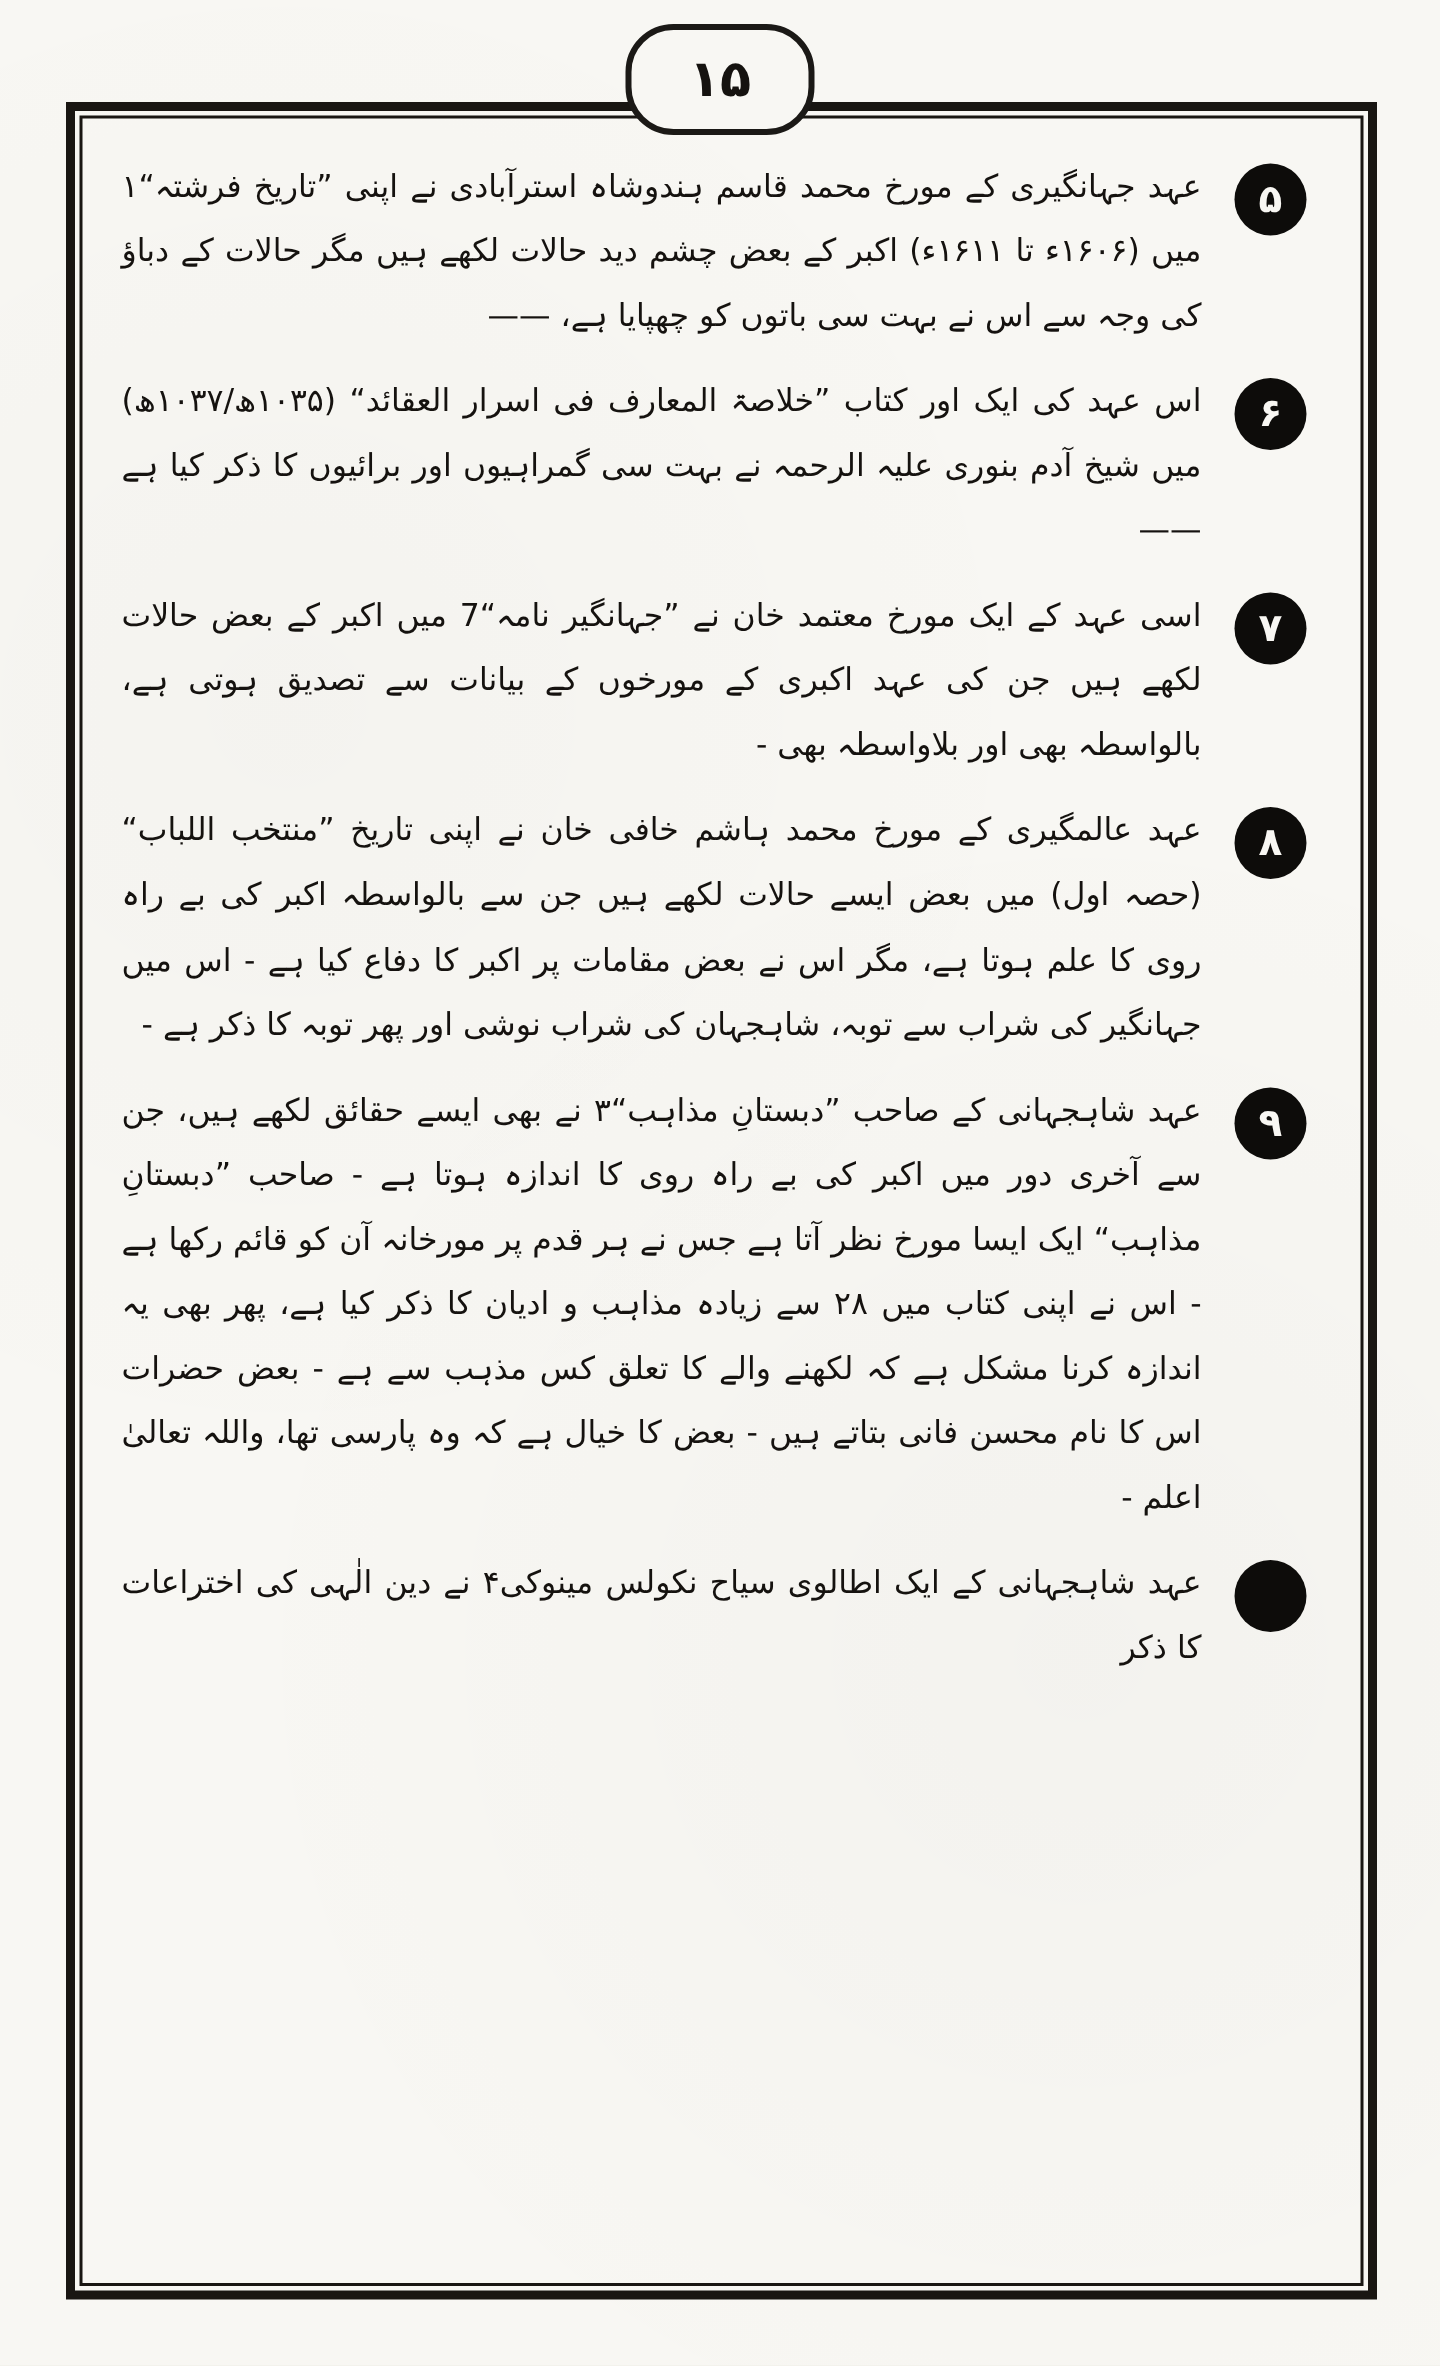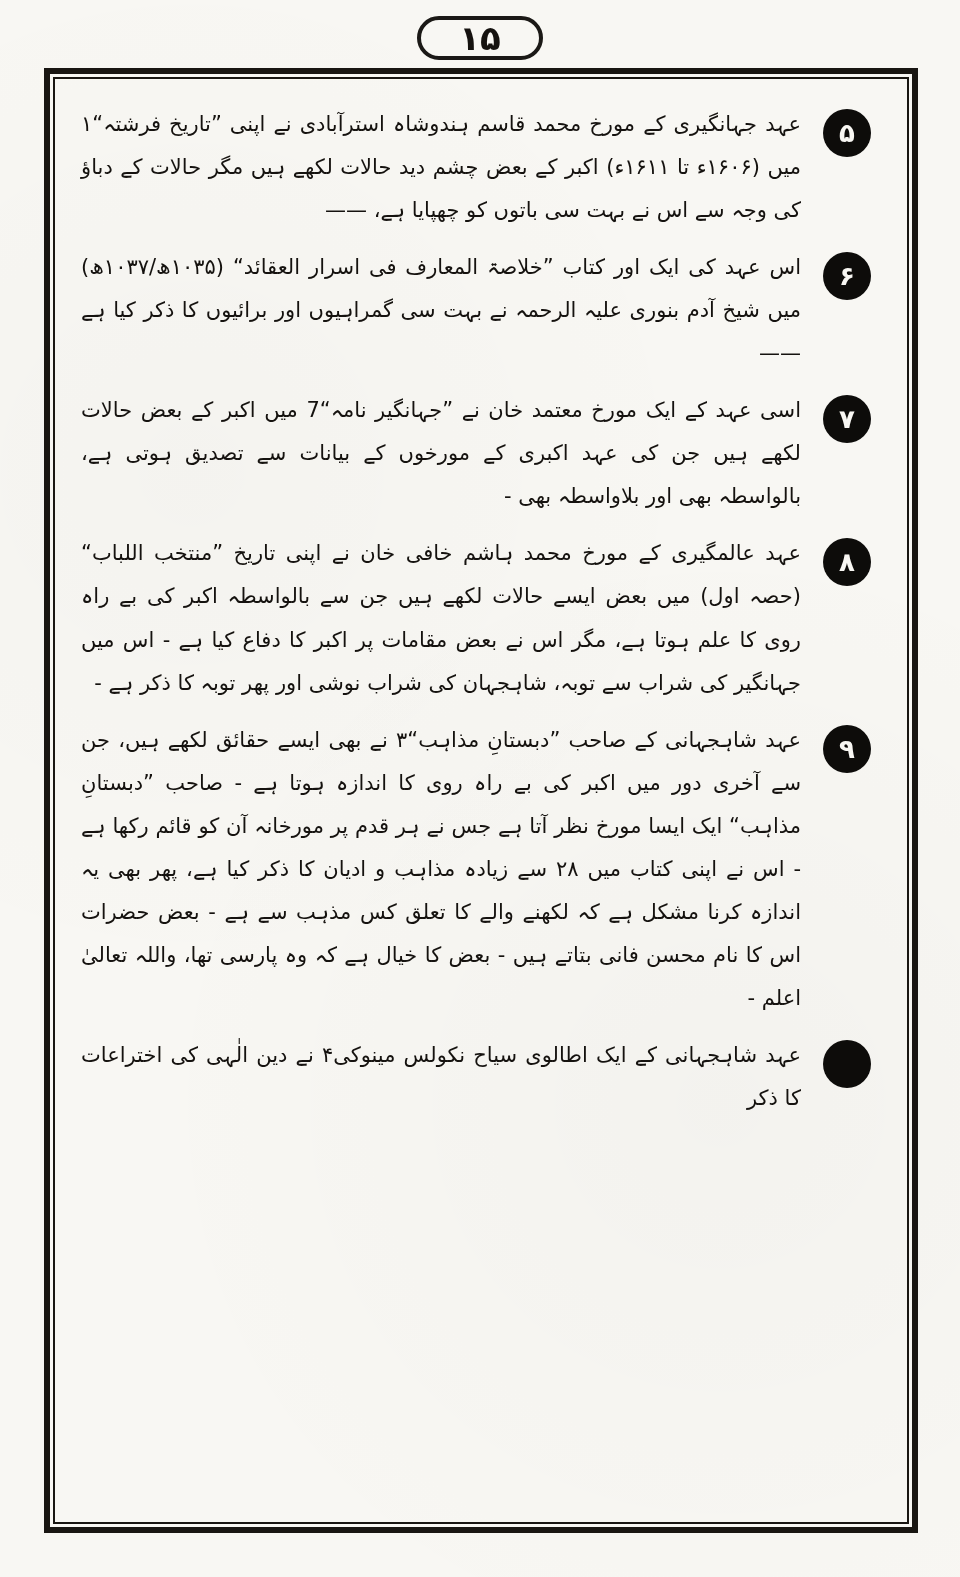--- a/index.html
+++ b/index.html
@@ -20,21 +20,21 @@
     color: #15120f;
   }
 
   
   .page-badge {
     position: absolute;
     top: 16px;
     left: 50%;
     transform: translateX(-50%);
     width: 126px;
-    height: 44px;
+    height: 74px;
     border: 4px solid #1b1916;
     border-radius: 32px;
     background: #f8f7f3;
     display: flex;
     align-items: center;
     justify-content: center;
     font-size: 34px;
     font-weight: bold;
     z-index: 3;
   }

